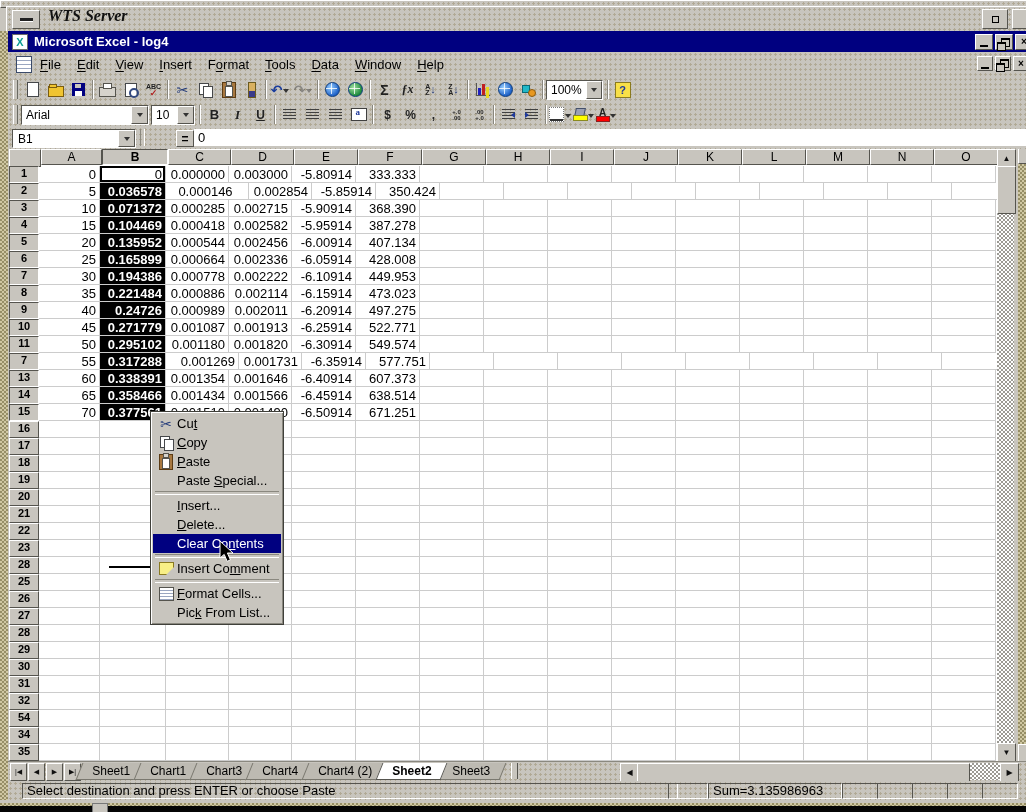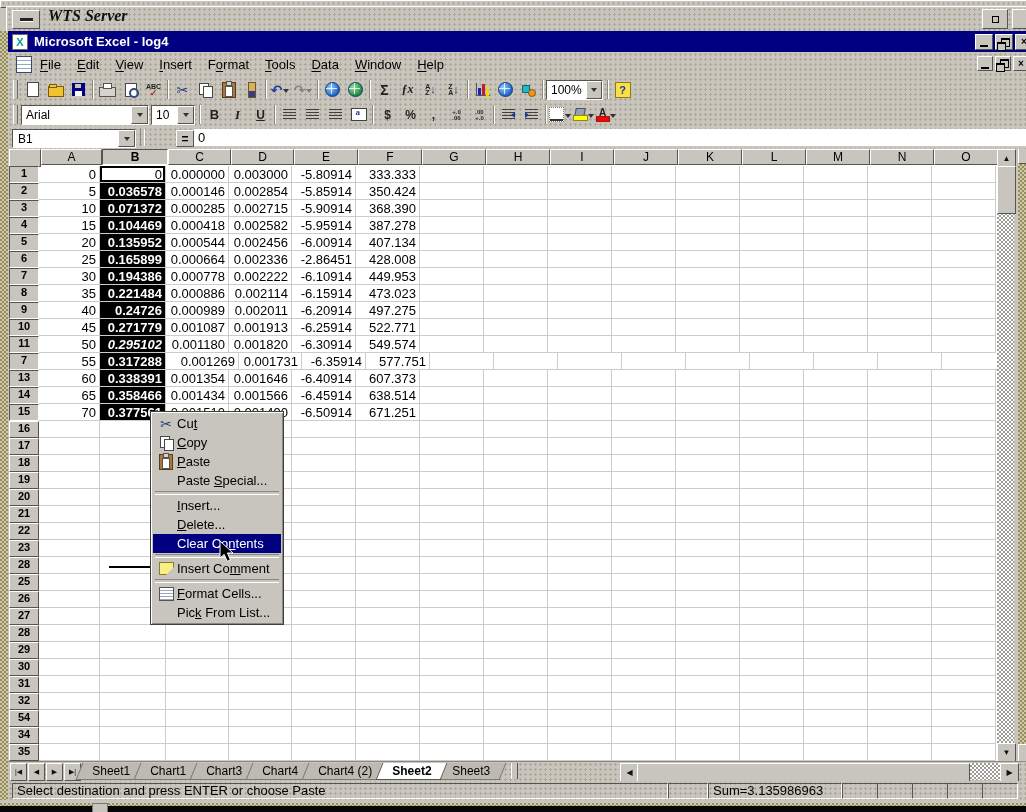--- a/index.html
+++ b/index.html
@@ -441,21 +441,21 @@
           <div class="cell" style="width: 64px;"></div>
           <div class="cell" style="width: 64px;"></div>
           <div class="cell" style="width: 64px;"></div>
           <div class="cell" style="width: 64px;"></div>
           <div class="cell" style="width: 64px;"></div>
         </div>
         <div class="gridrow">
           <div class="rowhdr hsel">2</div>
           <div class="cell" style="width: 61px;">5</div>
           <div class="cell csel" style="width: 66px;">0.036578</div>
-          <div class="cell" style="width: 63px;">0.000146</div>
+          <div class="cell" style="width: 83px; text-align: center;">0.000146</div>
           <div class="cell" style="width: 63px;">0.002854</div>
           <div class="cell" style="width: 64px;">-5.85914</div>
           <div class="cell" style="width: 64px;">350.424</div>
           <div class="cell" style="width: 64px;"></div>
           <div class="cell" style="width: 64px;"></div>
           <div class="cell" style="width: 64px;"></div>
           <div class="cell" style="width: 64px;"></div>
           <div class="cell" style="width: 64px;"></div>
           <div class="cell" style="width: 64px;"></div>
           <div class="cell" style="width: 64px;"></div>
@@ -515,21 +515,21 @@
           <div class="cell" style="width: 64px;"></div>
           <div class="cell" style="width: 64px;"></div>
           <div class="cell" style="width: 64px;"></div>
         </div>
         <div class="gridrow">
           <div class="rowhdr hsel">6</div>
           <div class="cell" style="width: 61px;">25</div>
           <div class="cell csel" style="width: 66px;">0.165899</div>
           <div class="cell" style="width: 63px;">0.000664</div>
           <div class="cell" style="width: 63px;">0.002336</div>
-          <div class="cell" style="width: 64px;">-2.86451</div>
+          <div class="cell" style="width: 64px;">-6.05914</div>
           <div class="cell" style="width: 64px;">428.008</div>
           <div class="cell" style="width: 64px;"></div>
           <div class="cell" style="width: 64px;"></div>
           <div class="cell" style="width: 64px;"></div>
           <div class="cell" style="width: 64px;"></div>
           <div class="cell" style="width: 64px;"></div>
           <div class="cell" style="width: 64px;"></div>
           <div class="cell" style="width: 64px;"></div>
           <div class="cell" style="width: 64px;"></div>
           <div class="cell" style="width: 64px;"></div>
@@ -602,21 +602,21 @@
           <div class="cell" style="width: 64px;"></div>
           <div class="cell" style="width: 64px;"></div>
           <div class="cell" style="width: 64px;"></div>
           <div class="cell" style="width: 64px;"></div>
           <div class="cell" style="width: 64px;"></div>
           <div class="cell" style="width: 64px;"></div>
         </div>
         <div class="gridrow">
           <div class="rowhdr hsel">11</div>
           <div class="cell" style="width: 61px;">50</div>
-          <div class="cell csel" style="width: 66px; font-style: italic;">0.295102</div>
+          <div class="cell csel" style="width: 66px;">0.295102</div>
           <div class="cell" style="width: 63px;">0.001180</div>
           <div class="cell" style="width: 63px;">0.001820</div>
           <div class="cell" style="width: 64px;">-6.30914</div>
           <div class="cell" style="width: 64px;">549.574</div>
           <div class="cell" style="width: 64px;"></div>
           <div class="cell" style="width: 64px;"></div>
           <div class="cell" style="width: 64px;"></div>
           <div class="cell" style="width: 64px;"></div>
           <div class="cell" style="width: 64px;"></div>
           <div class="cell" style="width: 64px;"></div>
@@ -1115,21 +1115,21 @@
         </div>
       </div>
     <div id="tab-split"></div>
   </div>
   <div id="hscroll-track" class="abs strack"></div>
   <div id="hscroll-left" class="sbtn raised">◀</div>
   <div id="hscroll-thumb" class="raised"></div>
   <div id="hscroll-right" class="sbtn raised">▶</div>
 
   <div id="statusbar" class="abs chrome">
-    <div class="spanel sunken" style="left:4px;width:650px">Select destination and press ENTER or choose Paste</div>
+    <div class="spanel sunken" style="left:14px;width:650px">Select destination and press ENTER or choose Paste</div>
     <div class="spanel sunken" style="left:660px;width:34px"></div>
     <div class="spanel sunken" style="left:700px;width:128px">Sum=3.135986963</div>
     <div class="spanel sunken" style="left:834px;width:30px"></div>
     <div class="spanel sunken" style="left:869px;width:30px"></div>
     <div class="spanel sunken" style="left:904px;width:30px"></div>
     <div class="spanel sunken" style="left:939px;width:30px"></div>
     <div class="spanel sunken" style="left:974px;width:30px"></div>
   </div>
 
   <div id="bottom-edge" class="abs"></div>

